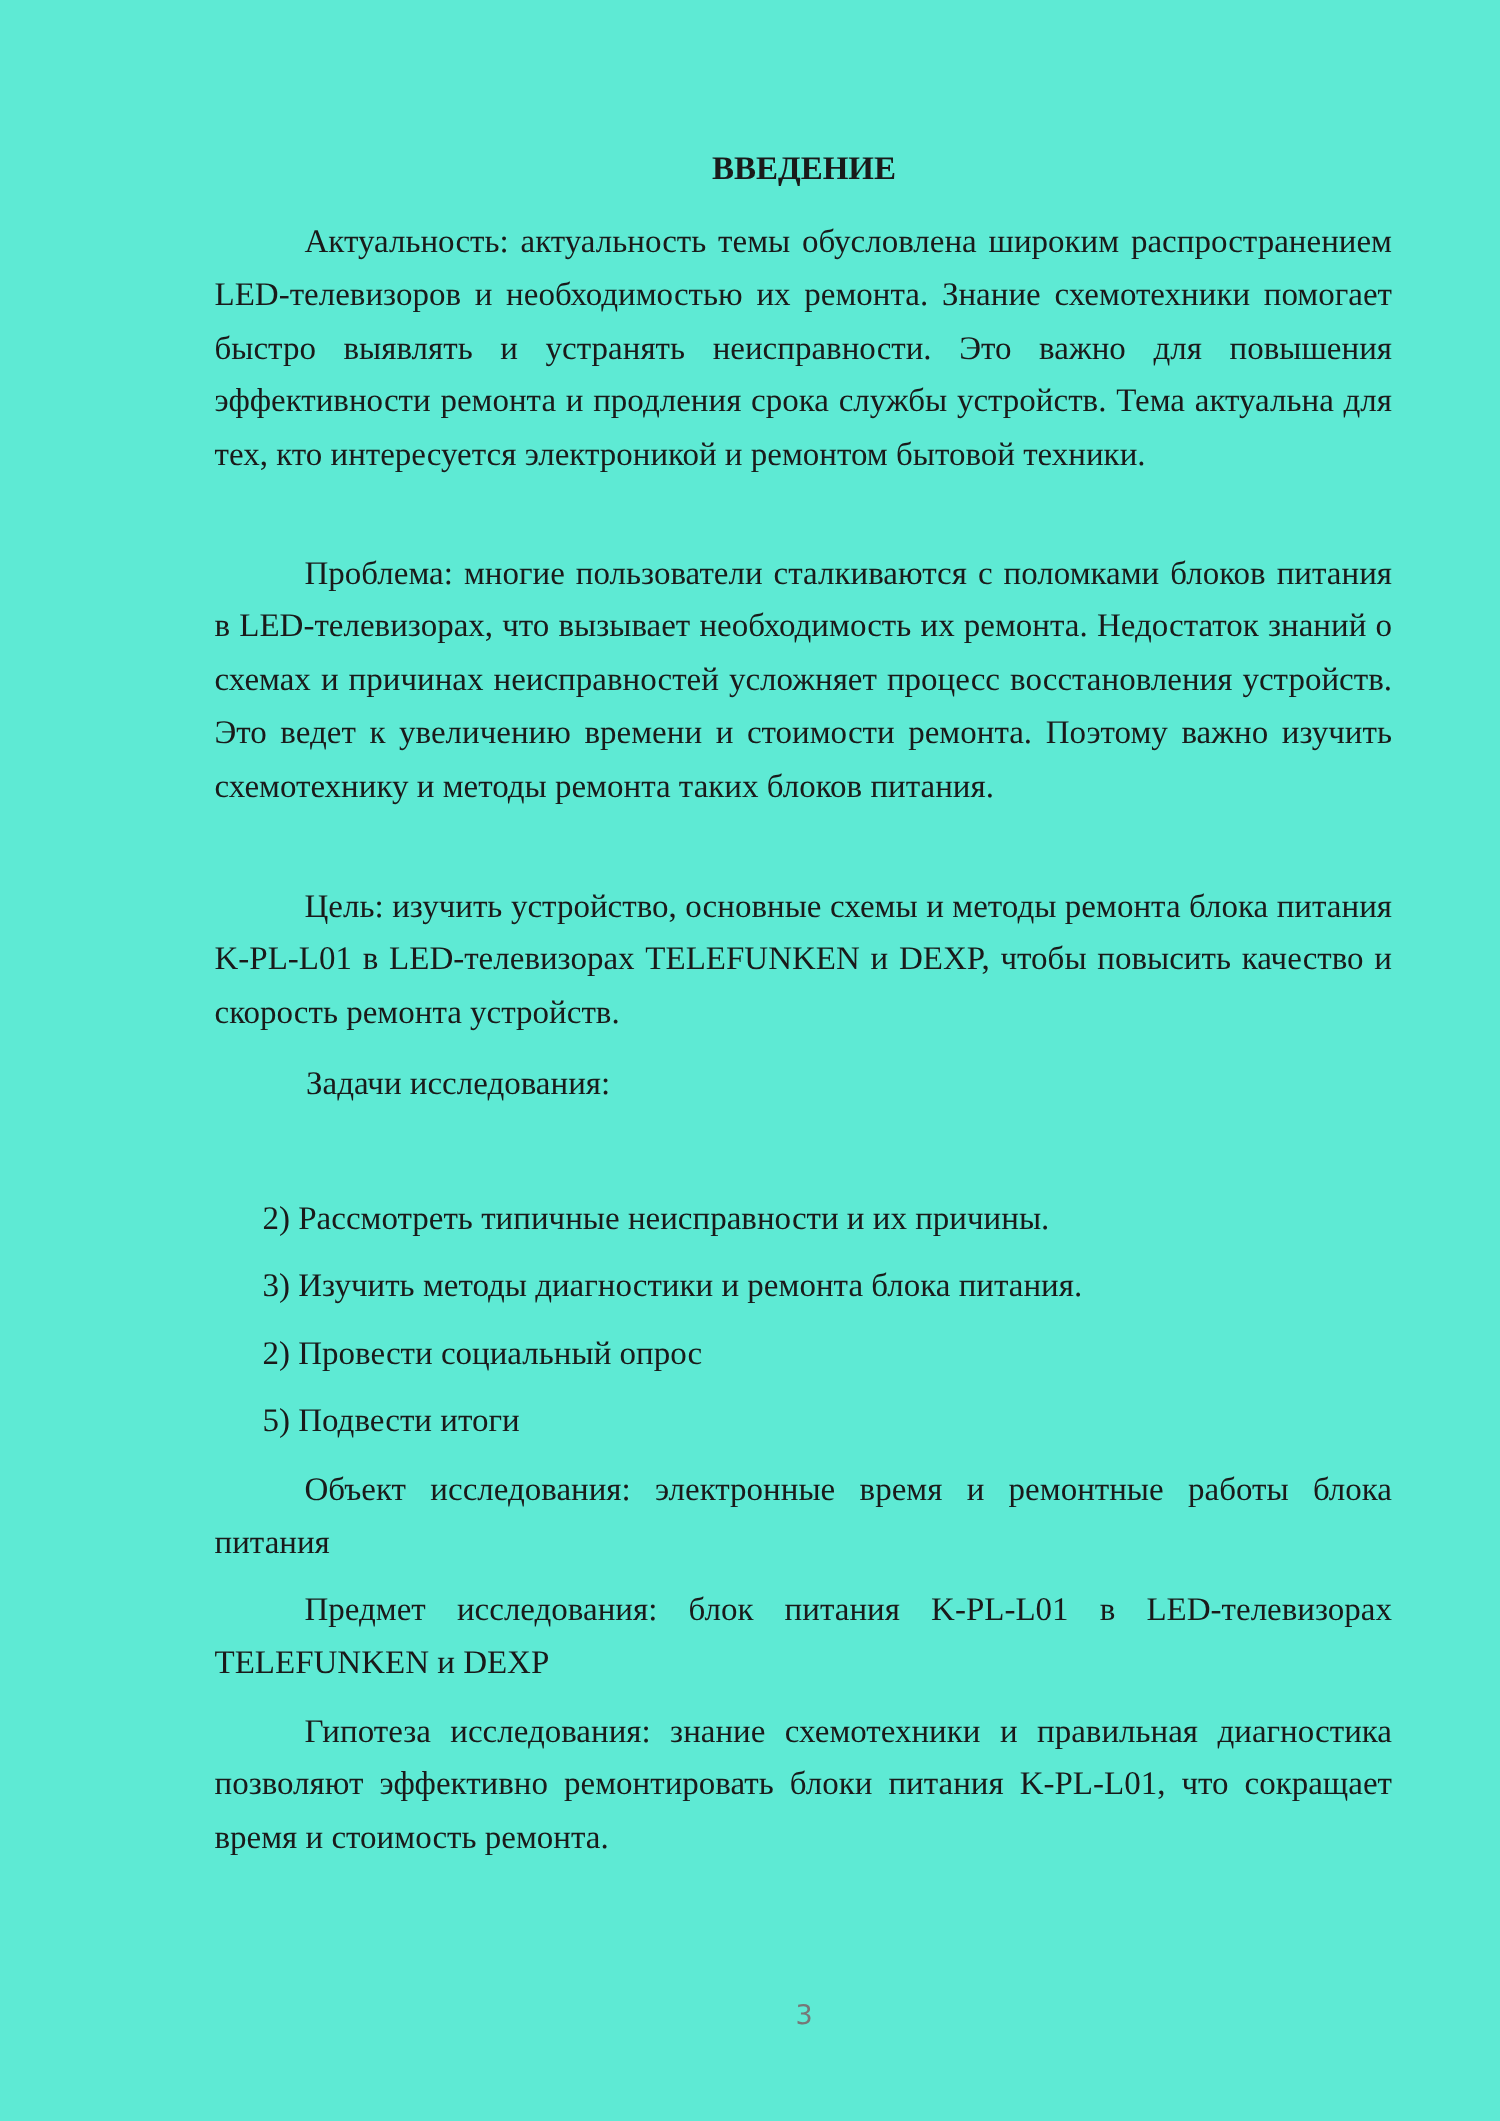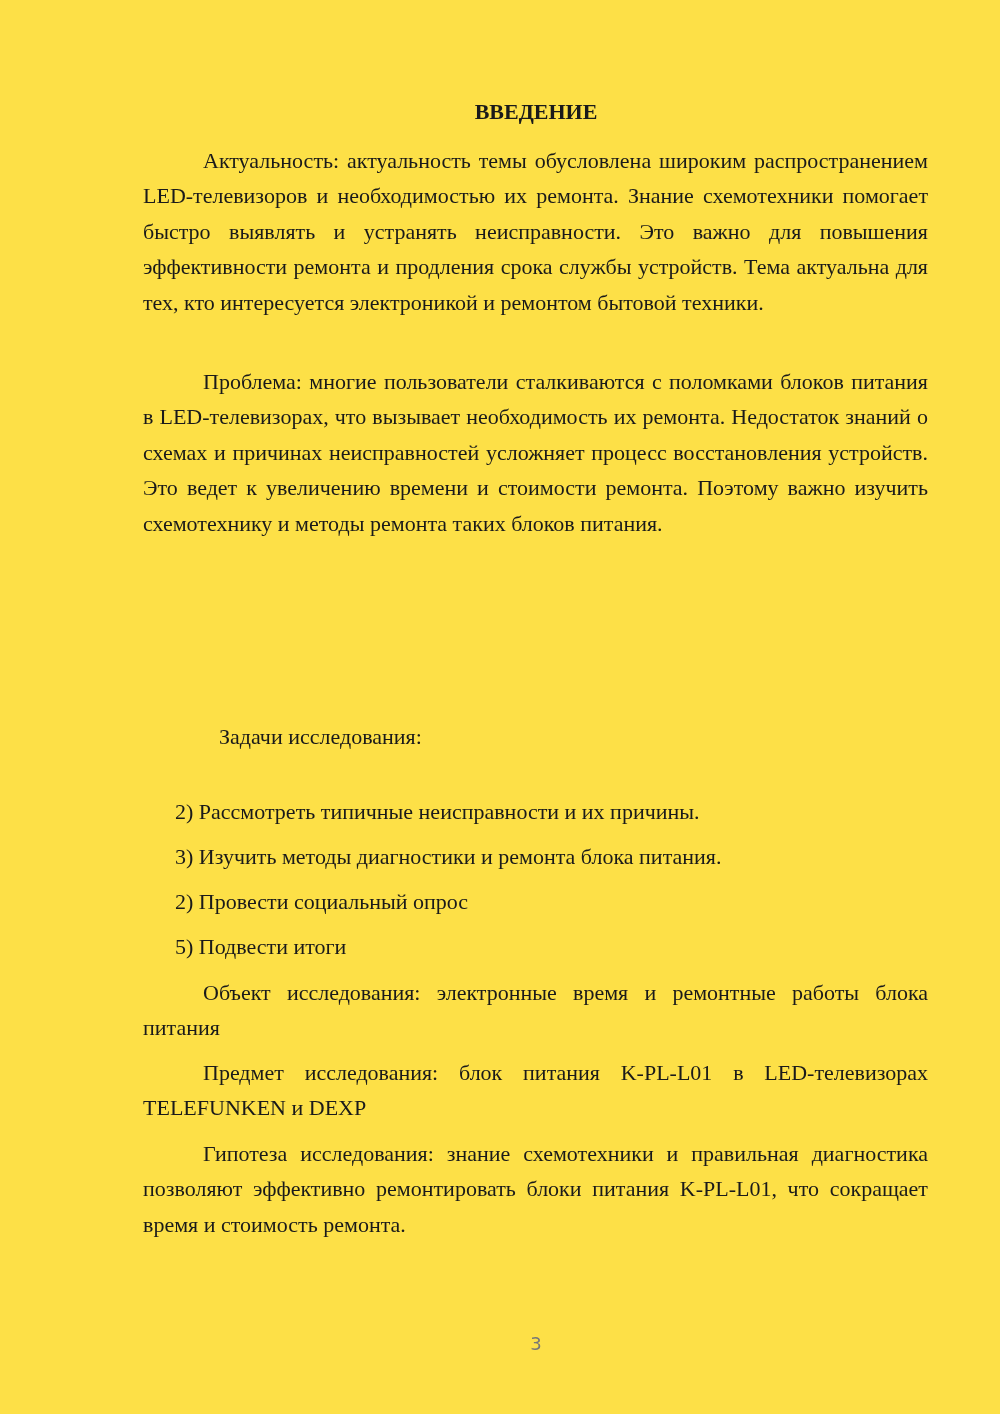--- a/index.html
+++ b/index.html
@@ -1,53 +1,54 @@
 <!DOCTYPE html>
 <html><head>
   <meta charset="utf-8">
   <style>
     html, body { margin: 0; padding: 0; background: #ffffff; }
     body { width: 1000px; height: 1414px; position: relative; overflow: hidden; }
     .page {
       position: absolute; left: 0; top: 0; width: 1000px; height: 1414px;
-      background: #fde047; color: #1a1a1a;
+      background: #5eead4; color: #1a1a1a;
       font-family: "Liberation Serif", "DejaVu Serif", serif;
       font-size: 22px;
     }
     .title {
       position: absolute; top: 97px; left: 0; width: 1072px;
       text-align: center; font-weight: bold; font-size: 22px; line-height: 30px;
     }
     .para {
       position: absolute; left: 143px; width: 785px;
       text-align: justify; text-align-last: left;
       line-height: 35.4px; text-indent: 60px; margin: 0;
     }
     .plain {
-      position: absolute; left: 143px; width: 785px; margin: 16px;
+      position: absolute; left: 143px; width: 785px; margin: 1px;
       line-height: 35px; text-indent: 60px;
     }
     .list-item {
       position: absolute; left: 175px; width: 760px; margin: 0; line-height: 30px;
     }
     .page-number {
       position: absolute; top: 1333px; left: 0; width: 1072px; text-align: center;
       font-family: "DejaVu Sans", sans-serif; font-size: 18px; color: #777777;
     }
   </style>
 </head>
 <body>
 
 <div class="page">
   <div class="title">ВВЕДЕНИЕ</div>
 
   <p class="para" style="top:364px;">Проблема: многие пользователи сталкиваются с поломками блоков питания в LED-телевизорах, что вызывает необходимость их ремонта. Недостаток знаний о схемах и причинах неисправностей усложняет процесс восстановления устройств. Это ведет к увеличению времени и стоимости ремонта. Поэтому важно изучить схемотехнику и методы ремонта таких блоков питания.</p>
 
   <p class="para" style="top:143px;">Актуальность: актуальность темы обусловлена широким распространением LED-телевизоров и необходимостью их ремонта. Знание схемотехники помогает быстро выявлять и устранять неисправности. Это важно для повышения эффективности ремонта и продления срока службы устройств. Тема актуальна для тех, кто интересуется электроникой и ремонтом бытовой техники.</p>
 
+  <p class="para" style="top:586px;">Цель: изучить устройство, основные схемы и методы ремонта блока питания K-PL-L01 в LED-телевизорах TELEFUNKEN и DEXP, чтобы повысить качество и скорость ремонта устройств.</p>
 
   <p class="plain" style="top:703px;">Задачи исследования:</p>
 
   <p class="list-item" style="top:797px;">2) Рассмотреть типичные неисправности и их причины.</p>
   <p class="list-item" style="top:842px;">3) Изучить методы диагностики и ремонта блока питания.</p>
   <p class="list-item" style="top:887px;">2) Провести социальный опрос</p>
   <p class="list-item" style="top:932px;">5) Подвести итоги</p>
 
   <p class="para" style="top:975px;">Объект исследования: электронные время и ремонтные работы блока питания</p>
 

